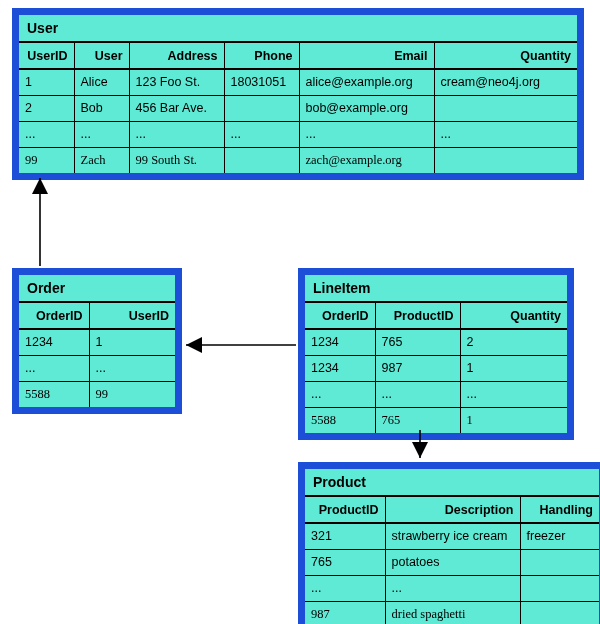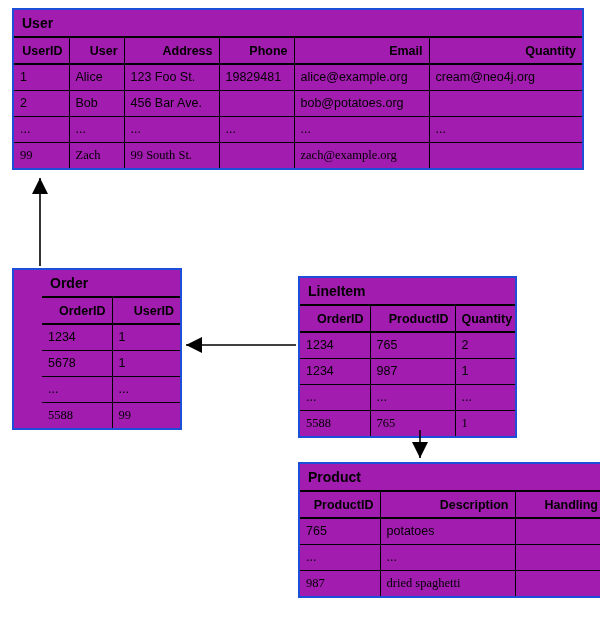--- a/index.html
+++ b/index.html
@@ -7,22 +7,22 @@
     margin: 0; padding: 0;
     width: 600px; height: 624px;
     background: #ffffff;
     font-family: Arial, Helvetica, sans-serif;
     font-size: 13px;
     color: #000;
     position: relative;
   }
   .ent {
     position: absolute;
-    border: 2px solid #1d4ed8;
-    background: #a21caf;
+    border: 7px solid #1d4ed8;
+    background: #5eead4;
   }
   .ent-title {
     font-weight: bold;
     padding: 5px 8px;
     border-bottom: 2px solid #000;
     font-size: 14px;
   }
   table {
     border-collapse: collapse;
     width: 100%;
@@ -48,22 +48,22 @@
 
   svg.arrows {
     position: absolute;
     left: 0; top: 0;
     width: 600px; height: 624px;
     pointer-events: none;
   }
 
   
   #ent-user   { left: 12px;  top: 8px;   width: 572px; }
-  #ent-order  { left: 12px;  top: 268px; width: 170px; padding-left: 28px; }
-  #ent-line   { left: 298px; top: 268px; width: 219px; margin-top: 8px; }
+  #ent-order  { left: 12px;  top: 268px; width: 170px; }
+  #ent-line   { left: 298px; top: 268px; width: 276px; }
   #ent-prod   { left: 298px; top: 462px; width: 308px; }
 
   #t-user col.c1{width:55px}#t-user col.c2{width:55px}#t-user col.c3{width:95px}
   #t-user col.c4{width:75px}#t-user col.c5{width:135px}#t-user col.c6{width:auto}
 
   #t-order col.c1{width:70px}#t-order col.c2{width:auto}
 
   #t-line col.c1{width:70px}#t-line col.c2{width:85px}#t-line col.c3{width:auto}
 
   #t-prod col.c1{width:80px}#t-prod col.c2{width:135px}#t-prod col.c3{width:auto}
@@ -88,30 +88,30 @@
       <th>User</th>
       <th>Address</th>
       <th>Phone</th>
       <th>Email</th>
       <th>Quantity</th>
     </tr>
     <tr>
           <td>1</td>
           <td>Alice</td>
           <td>123 Foo St.</td>
-          <td>19829481</td>
+          <td>18031051</td>
           <td>alice@example.org</td>
           <td>cream@neo4j.org</td>
         </tr>
     <tr>
           <td>2</td>
           <td>Bob</td>
           <td>456 Bar Ave.</td>
           <td></td>
-          <td>bob@potatoes.org</td>
+          <td>bob@example.org</td>
           <td></td>
         </tr>
     <tr>
           <td>...</td>
           <td>...</td>
           <td>...</td>
           <td>...</td>
           <td>...</td>
           <td>...</td>
         </tr>
@@ -137,24 +137,20 @@
     <tbody>
         <tr>
       <th>OrderID</th>
       <th>UserID</th>
     </tr>
     <tr>
           <td>1234</td>
           <td>1</td>
         </tr>
     <tr>
-          <td>5678</td>
-          <td>1</td>
-        </tr>
-    <tr>
           <td>...</td>
           <td>...</td>
         </tr>
     <tr>
           <td>5588</td>
           <td>99</td>
         </tr>
   </tbody>
     </table>
 </div>
@@ -204,20 +200,25 @@
         <col class="c1">
         <col class="c2">
         <col class="c3">
       </colgroup>
     <tbody>
         <tr>
       <th>ProductID</th>
       <th>Description</th>
       <th>Handling</th>
     </tr>
+    <tr>
+          <td>321</td>
+          <td>strawberry ice cream</td>
+          <td>freezer</td>
+        </tr>
     <tr>
           <td>765</td>
           <td>potatoes</td>
           <td></td>
         </tr>
     <tr>
           <td>...</td>
           <td>...</td>
           <td></td>
         </tr>

